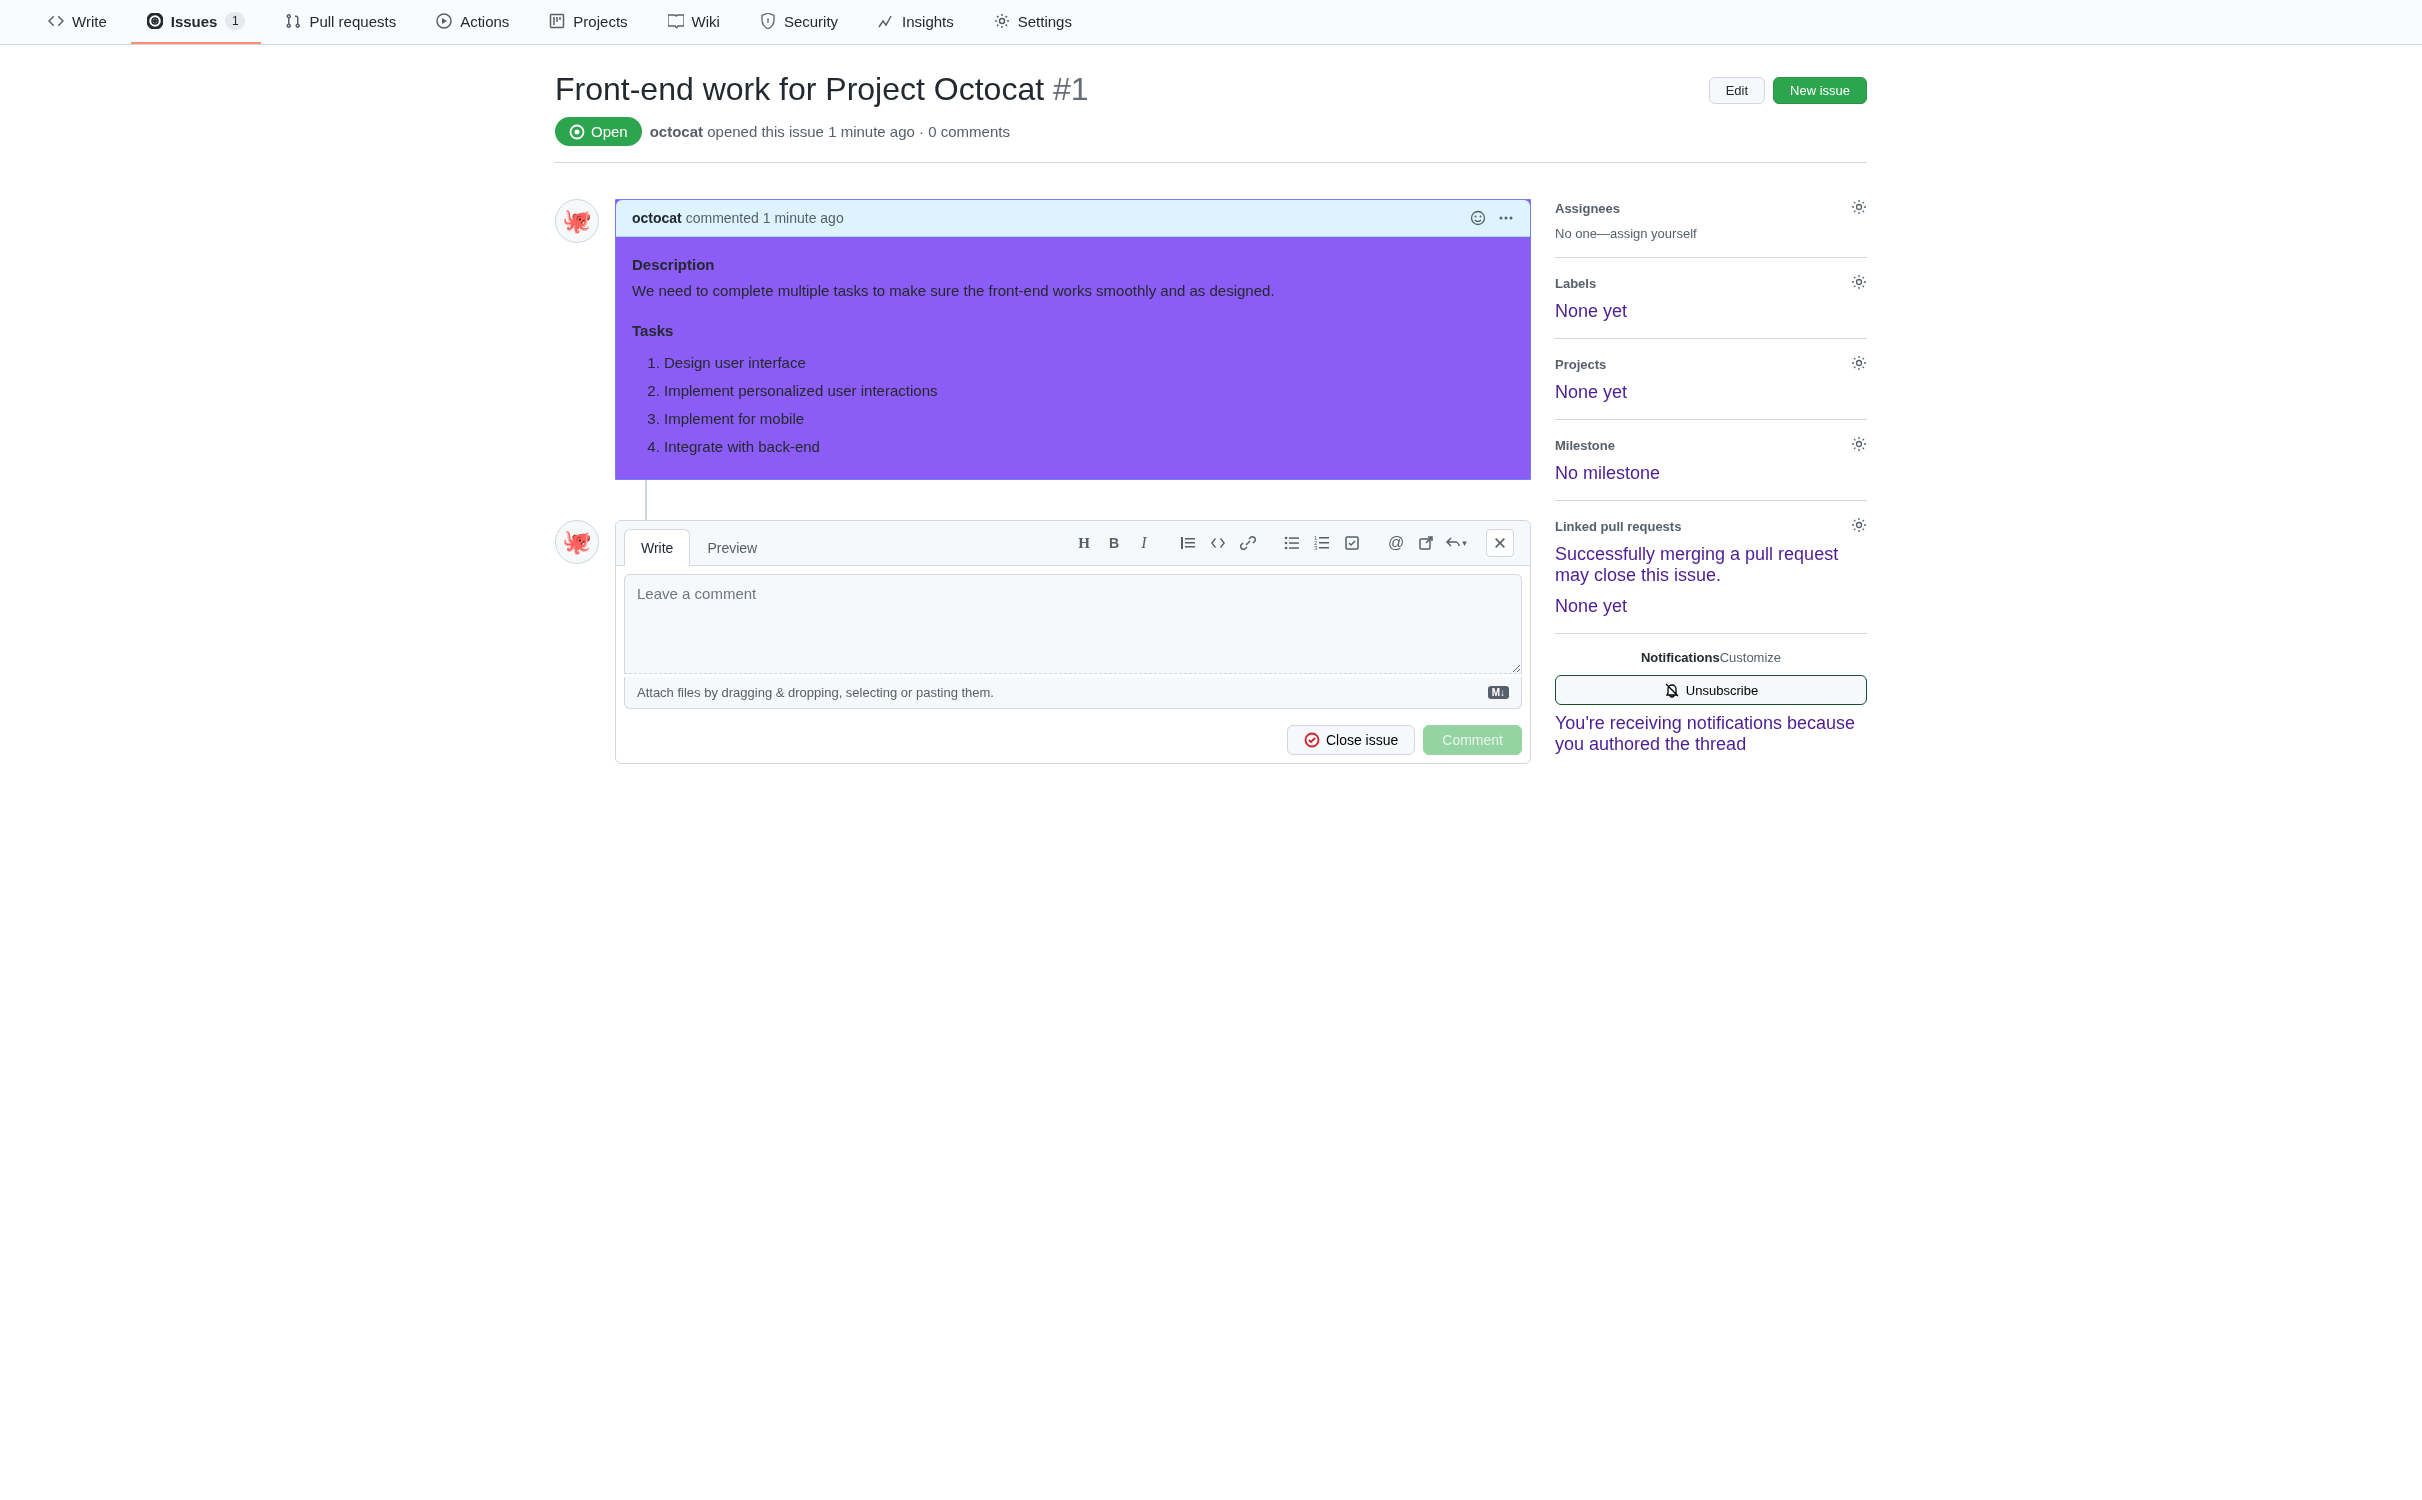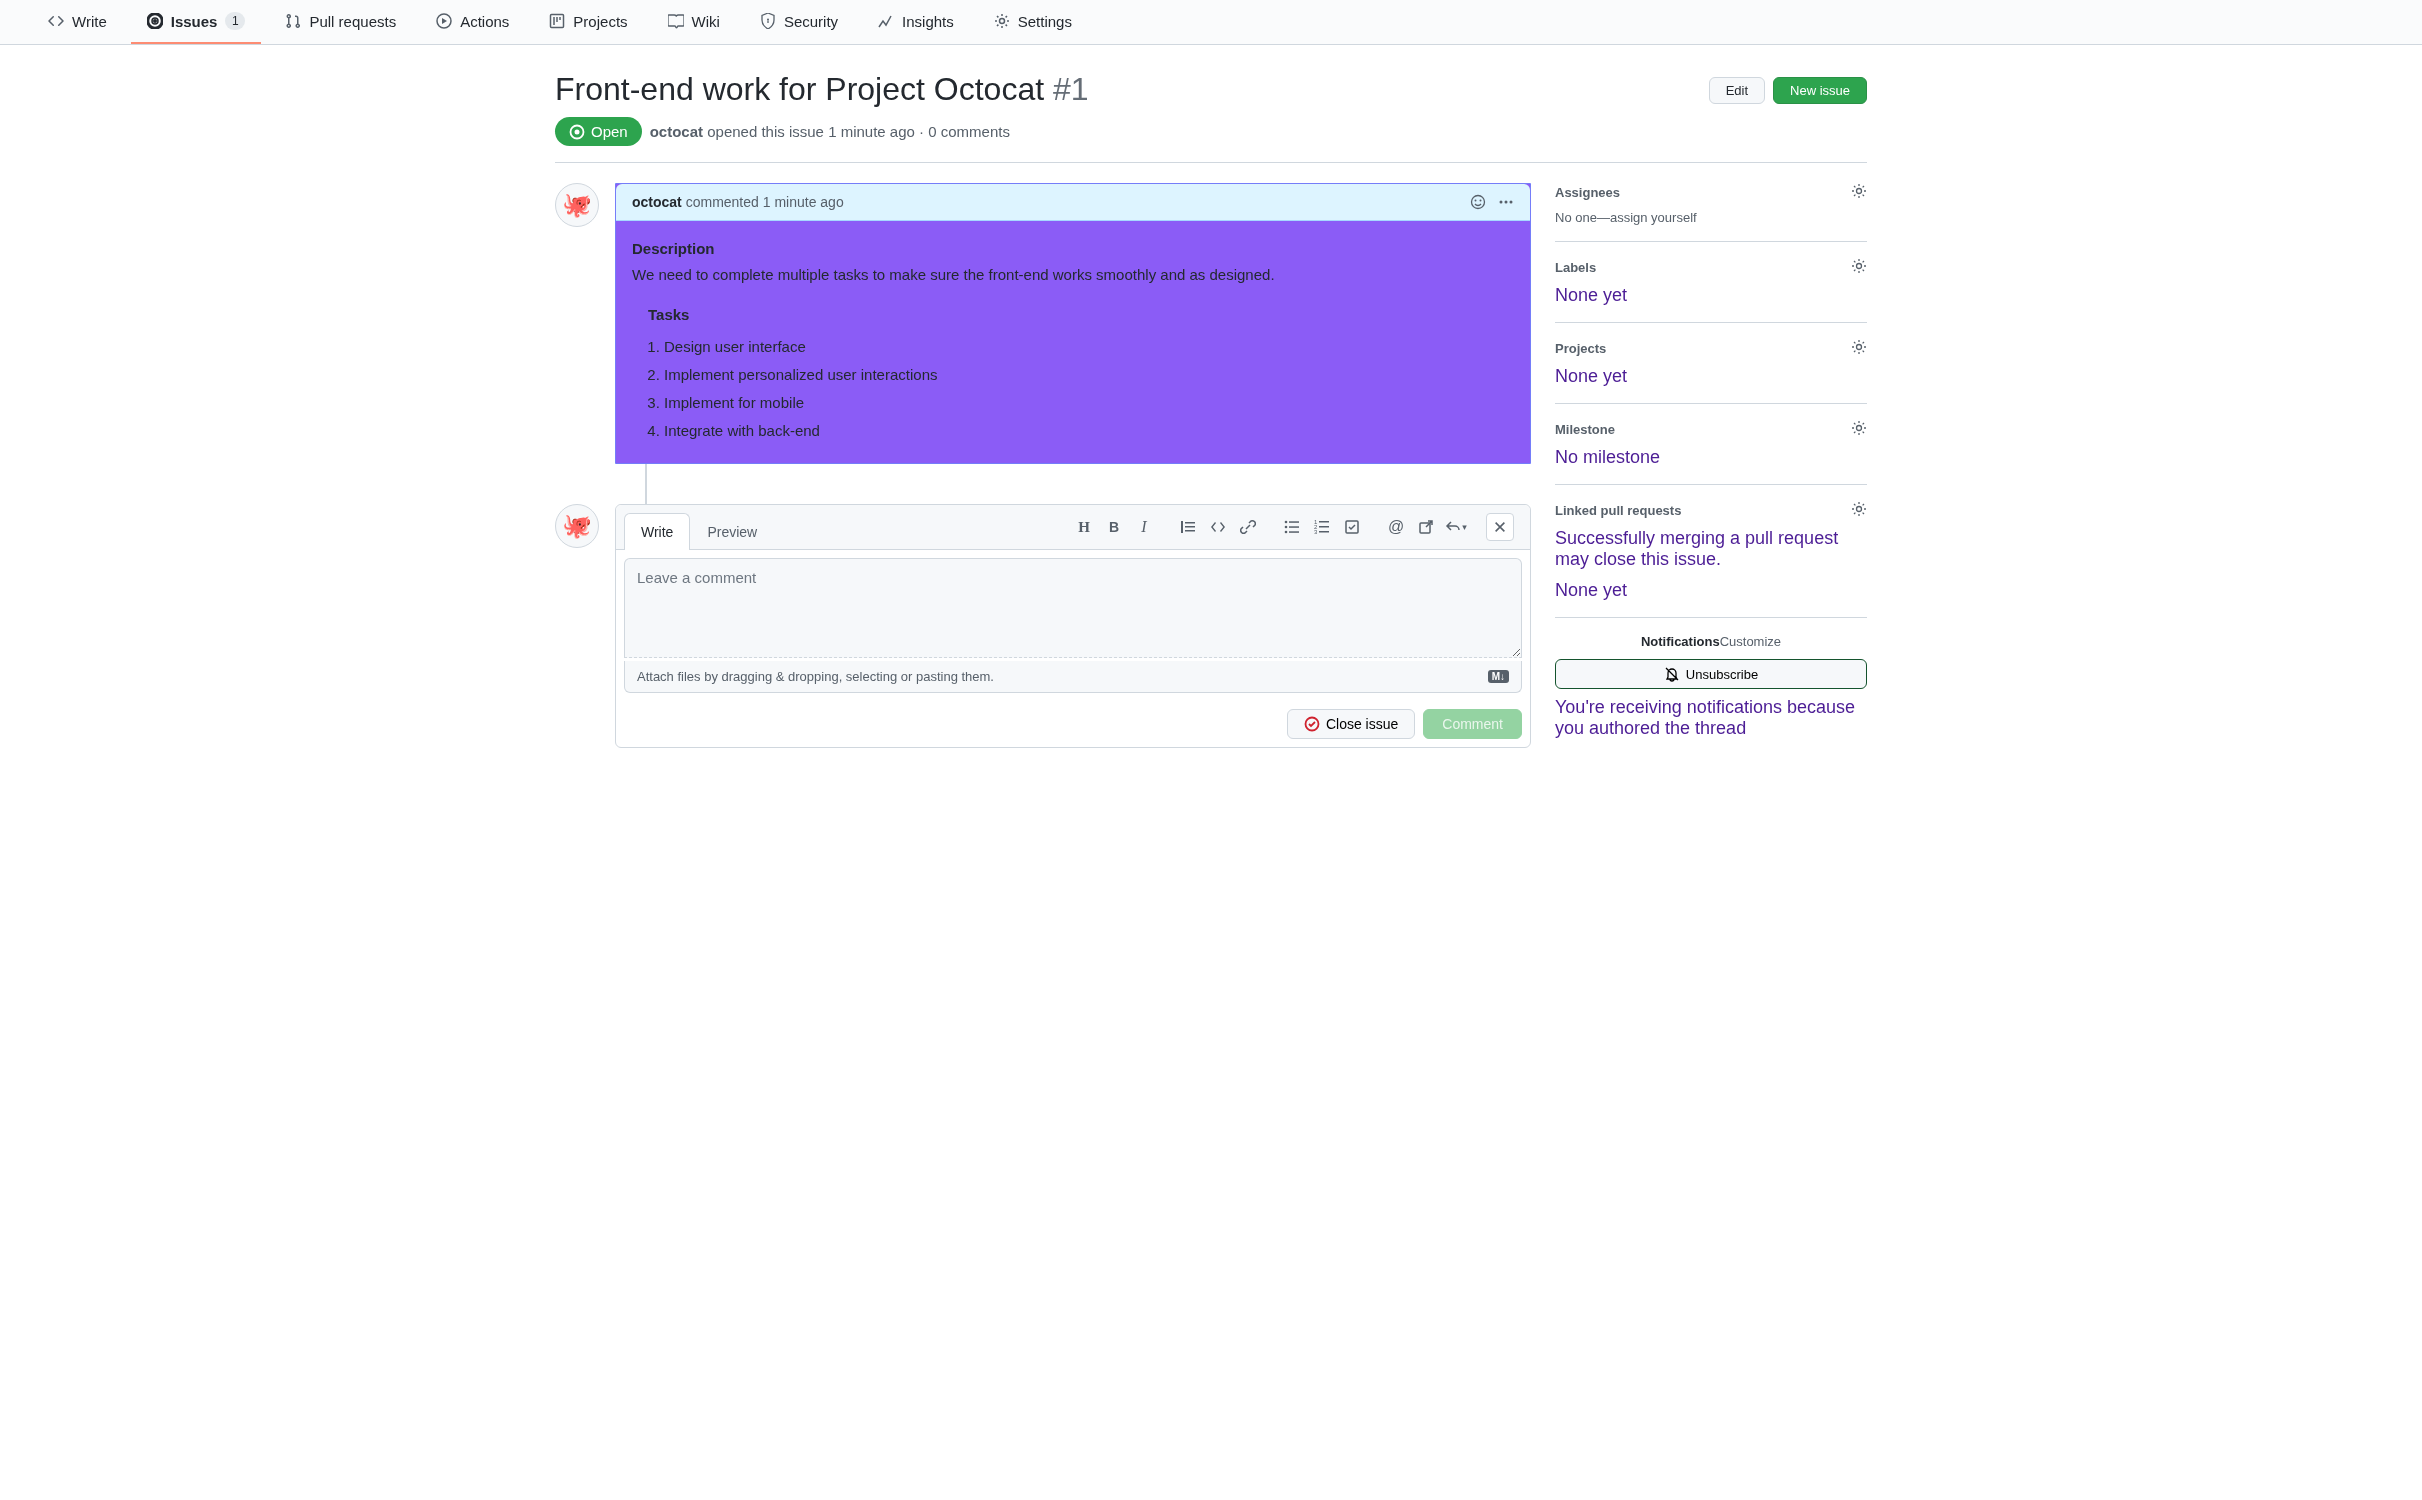--- a/index.html
+++ b/index.html
@@ -72,21 +72,21 @@
     border-color: #2a9147;
     color: #fff;
     font-weight: 500;
   }
   .meta-row {
     display: flex;
     align-items: center;
     gap: 8px;
     padding-bottom: 16px;
     border-bottom: 1px solid #d0d7de;
-    margin-bottom: 20px;
+    margin-bottom: 36px;
     font-size: 15px;
     color: #57606a;
   }
   .state-badge {
     display: inline-flex;
     align-items: center;
     gap: 6px;
     background: #2da44e;
     color: #fff;
     padding: 6px 14px;
@@ -141,21 +141,21 @@
     display: flex;
     align-items: center;
     color: #57606a;
   }
   .comment-header .left { flex: 1; }
   .comment-header .author { font-weight: 600; color: #24292f; }
   .comment-header-actions { display: flex; gap: 12px; align-items: center; }
   .icon-btn { cursor: pointer; color: #57606a; display: flex; }
   .comment-body { padding: 16px; font-size: 15px; line-height: 1.6; }
   .comment-body h3 { margin: 0 0 2px 0; font-size: 15px; font-weight: 600; }
-  .comment-body h3.spaced { margin-top: 16px; margin-left: 16px; }
+  .comment-body h3.spaced { margin-top: 16px; }
   .comment-body p { margin: 0; }
   .comment-body ol { margin: 8px 0 0 0; padding-left: 32px; }
   .comment-body ol li { margin: 4px 0; }
   .compose-box {
     flex: 1;
     border: 1px solid #d0d7de;
     border-radius: 6px;
     z-index: 1;
     background: #fff;
   }

